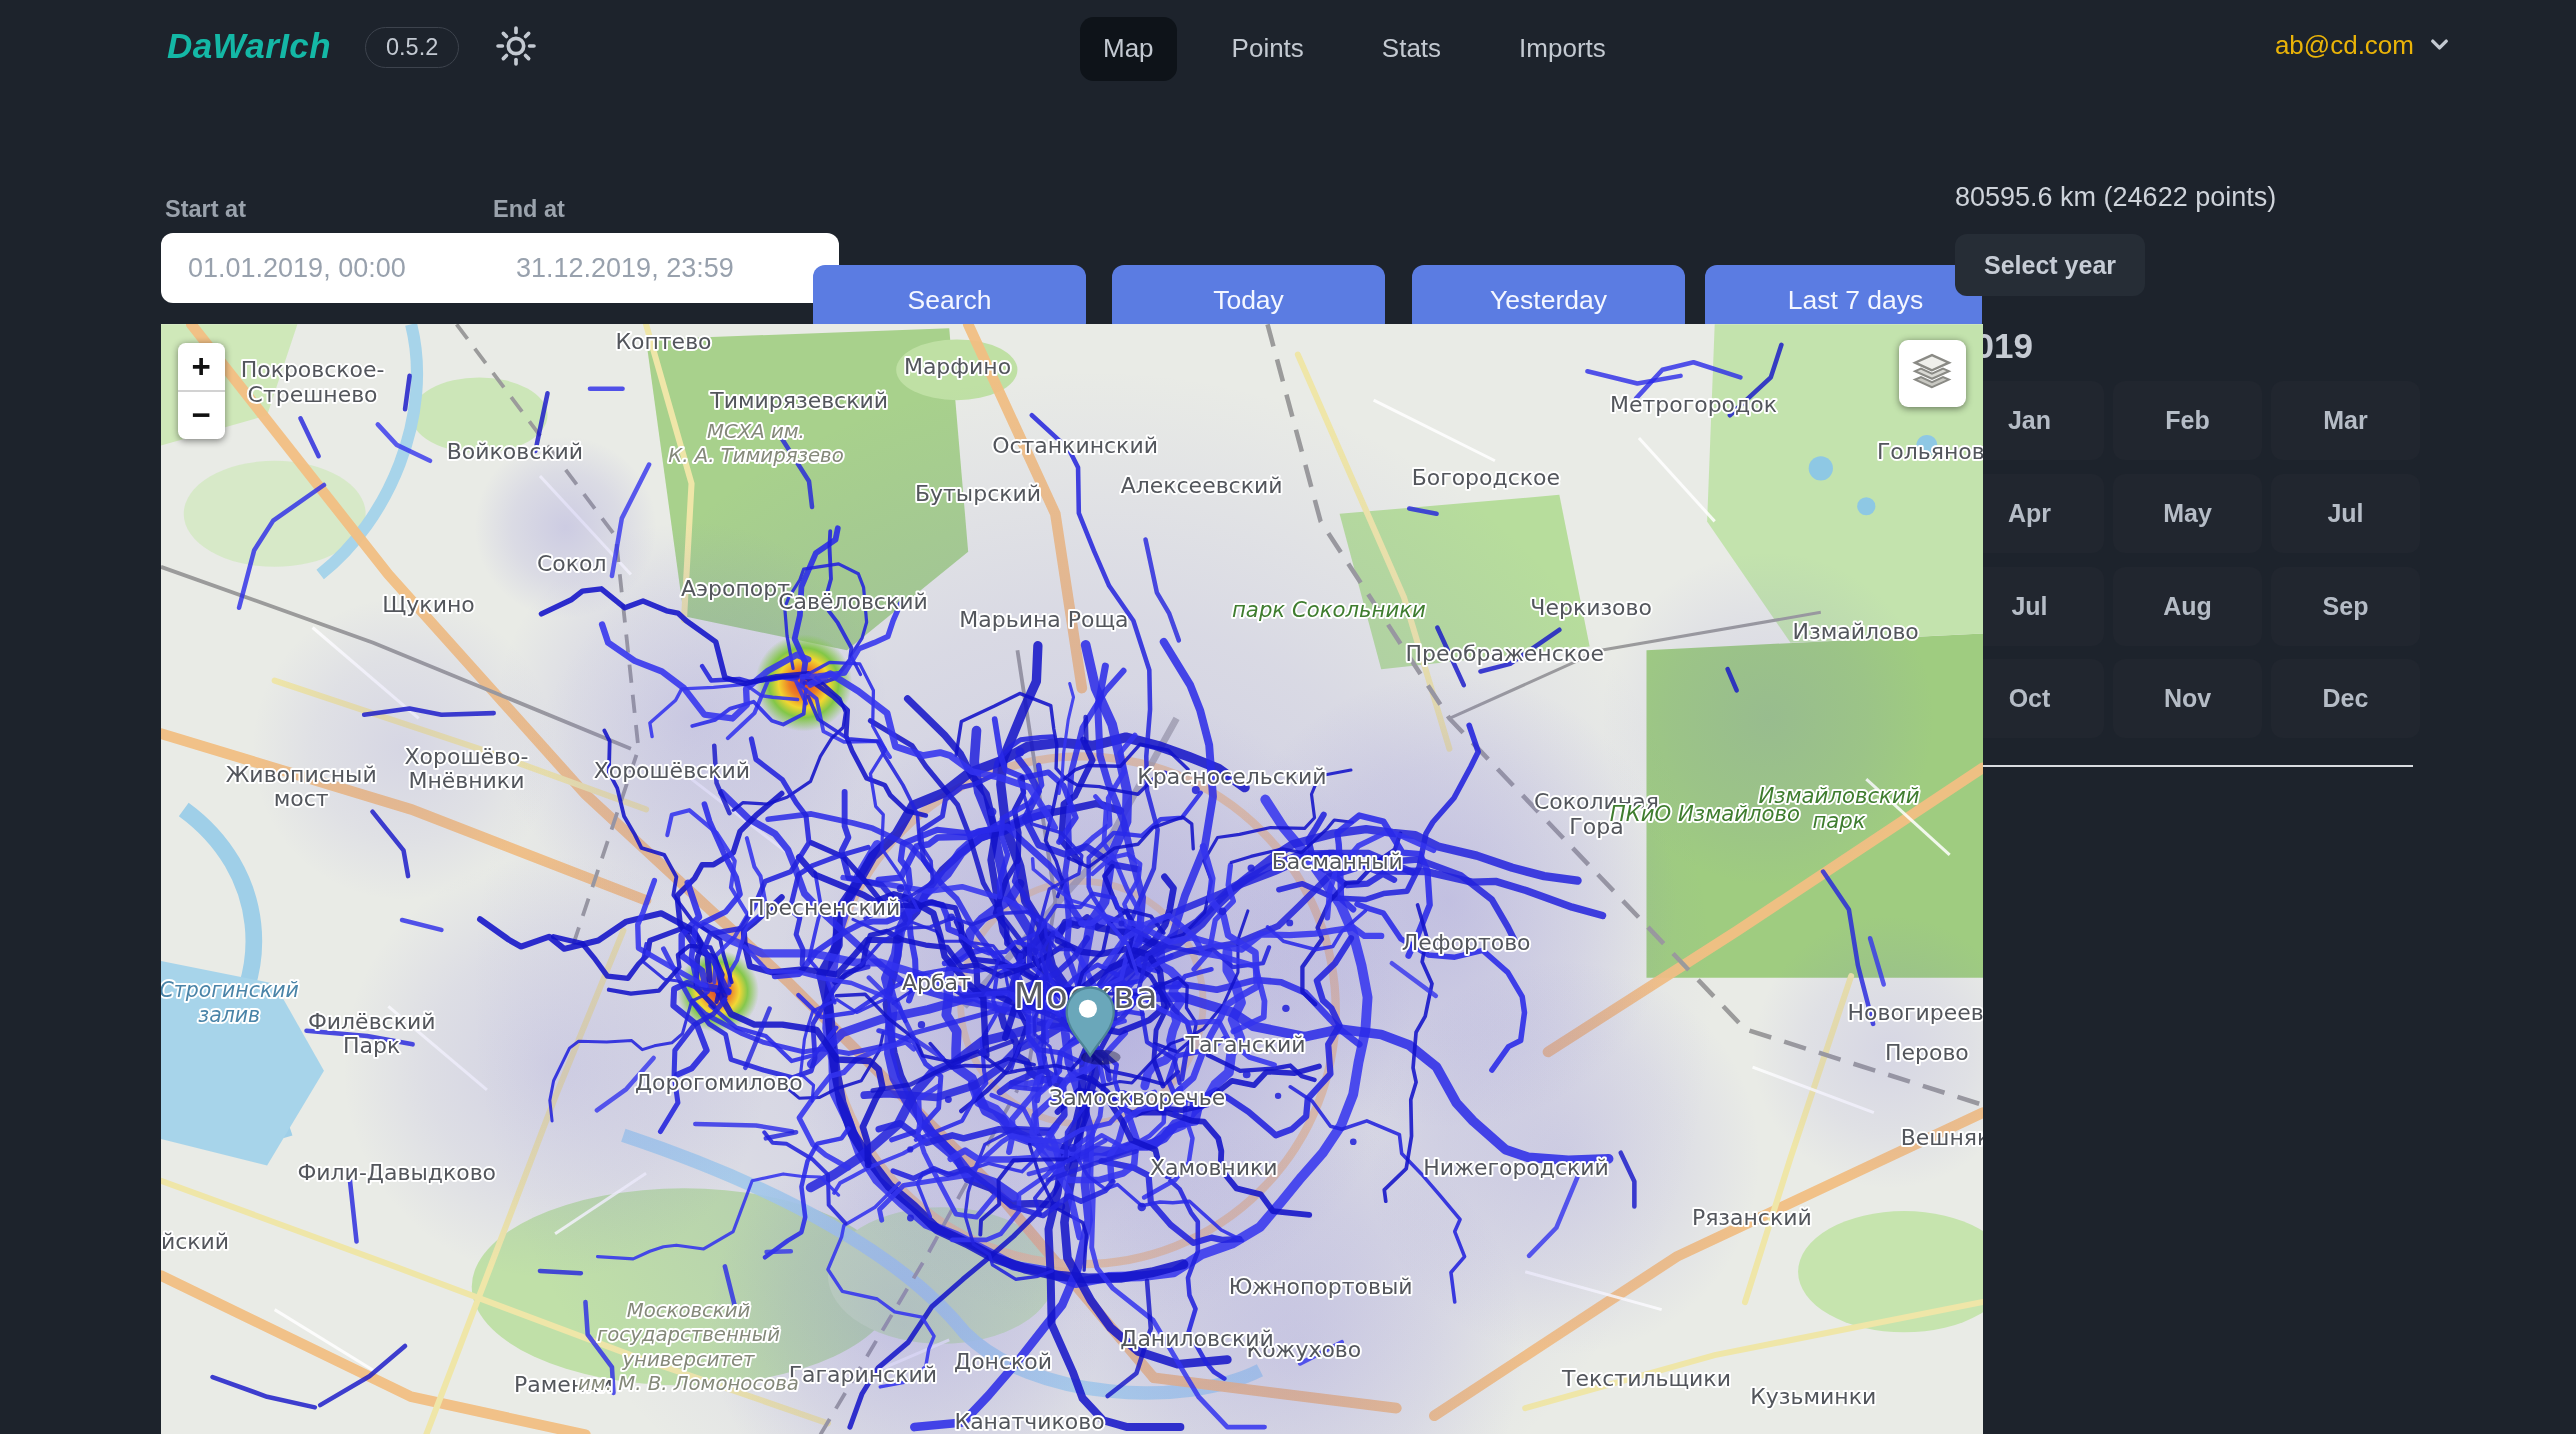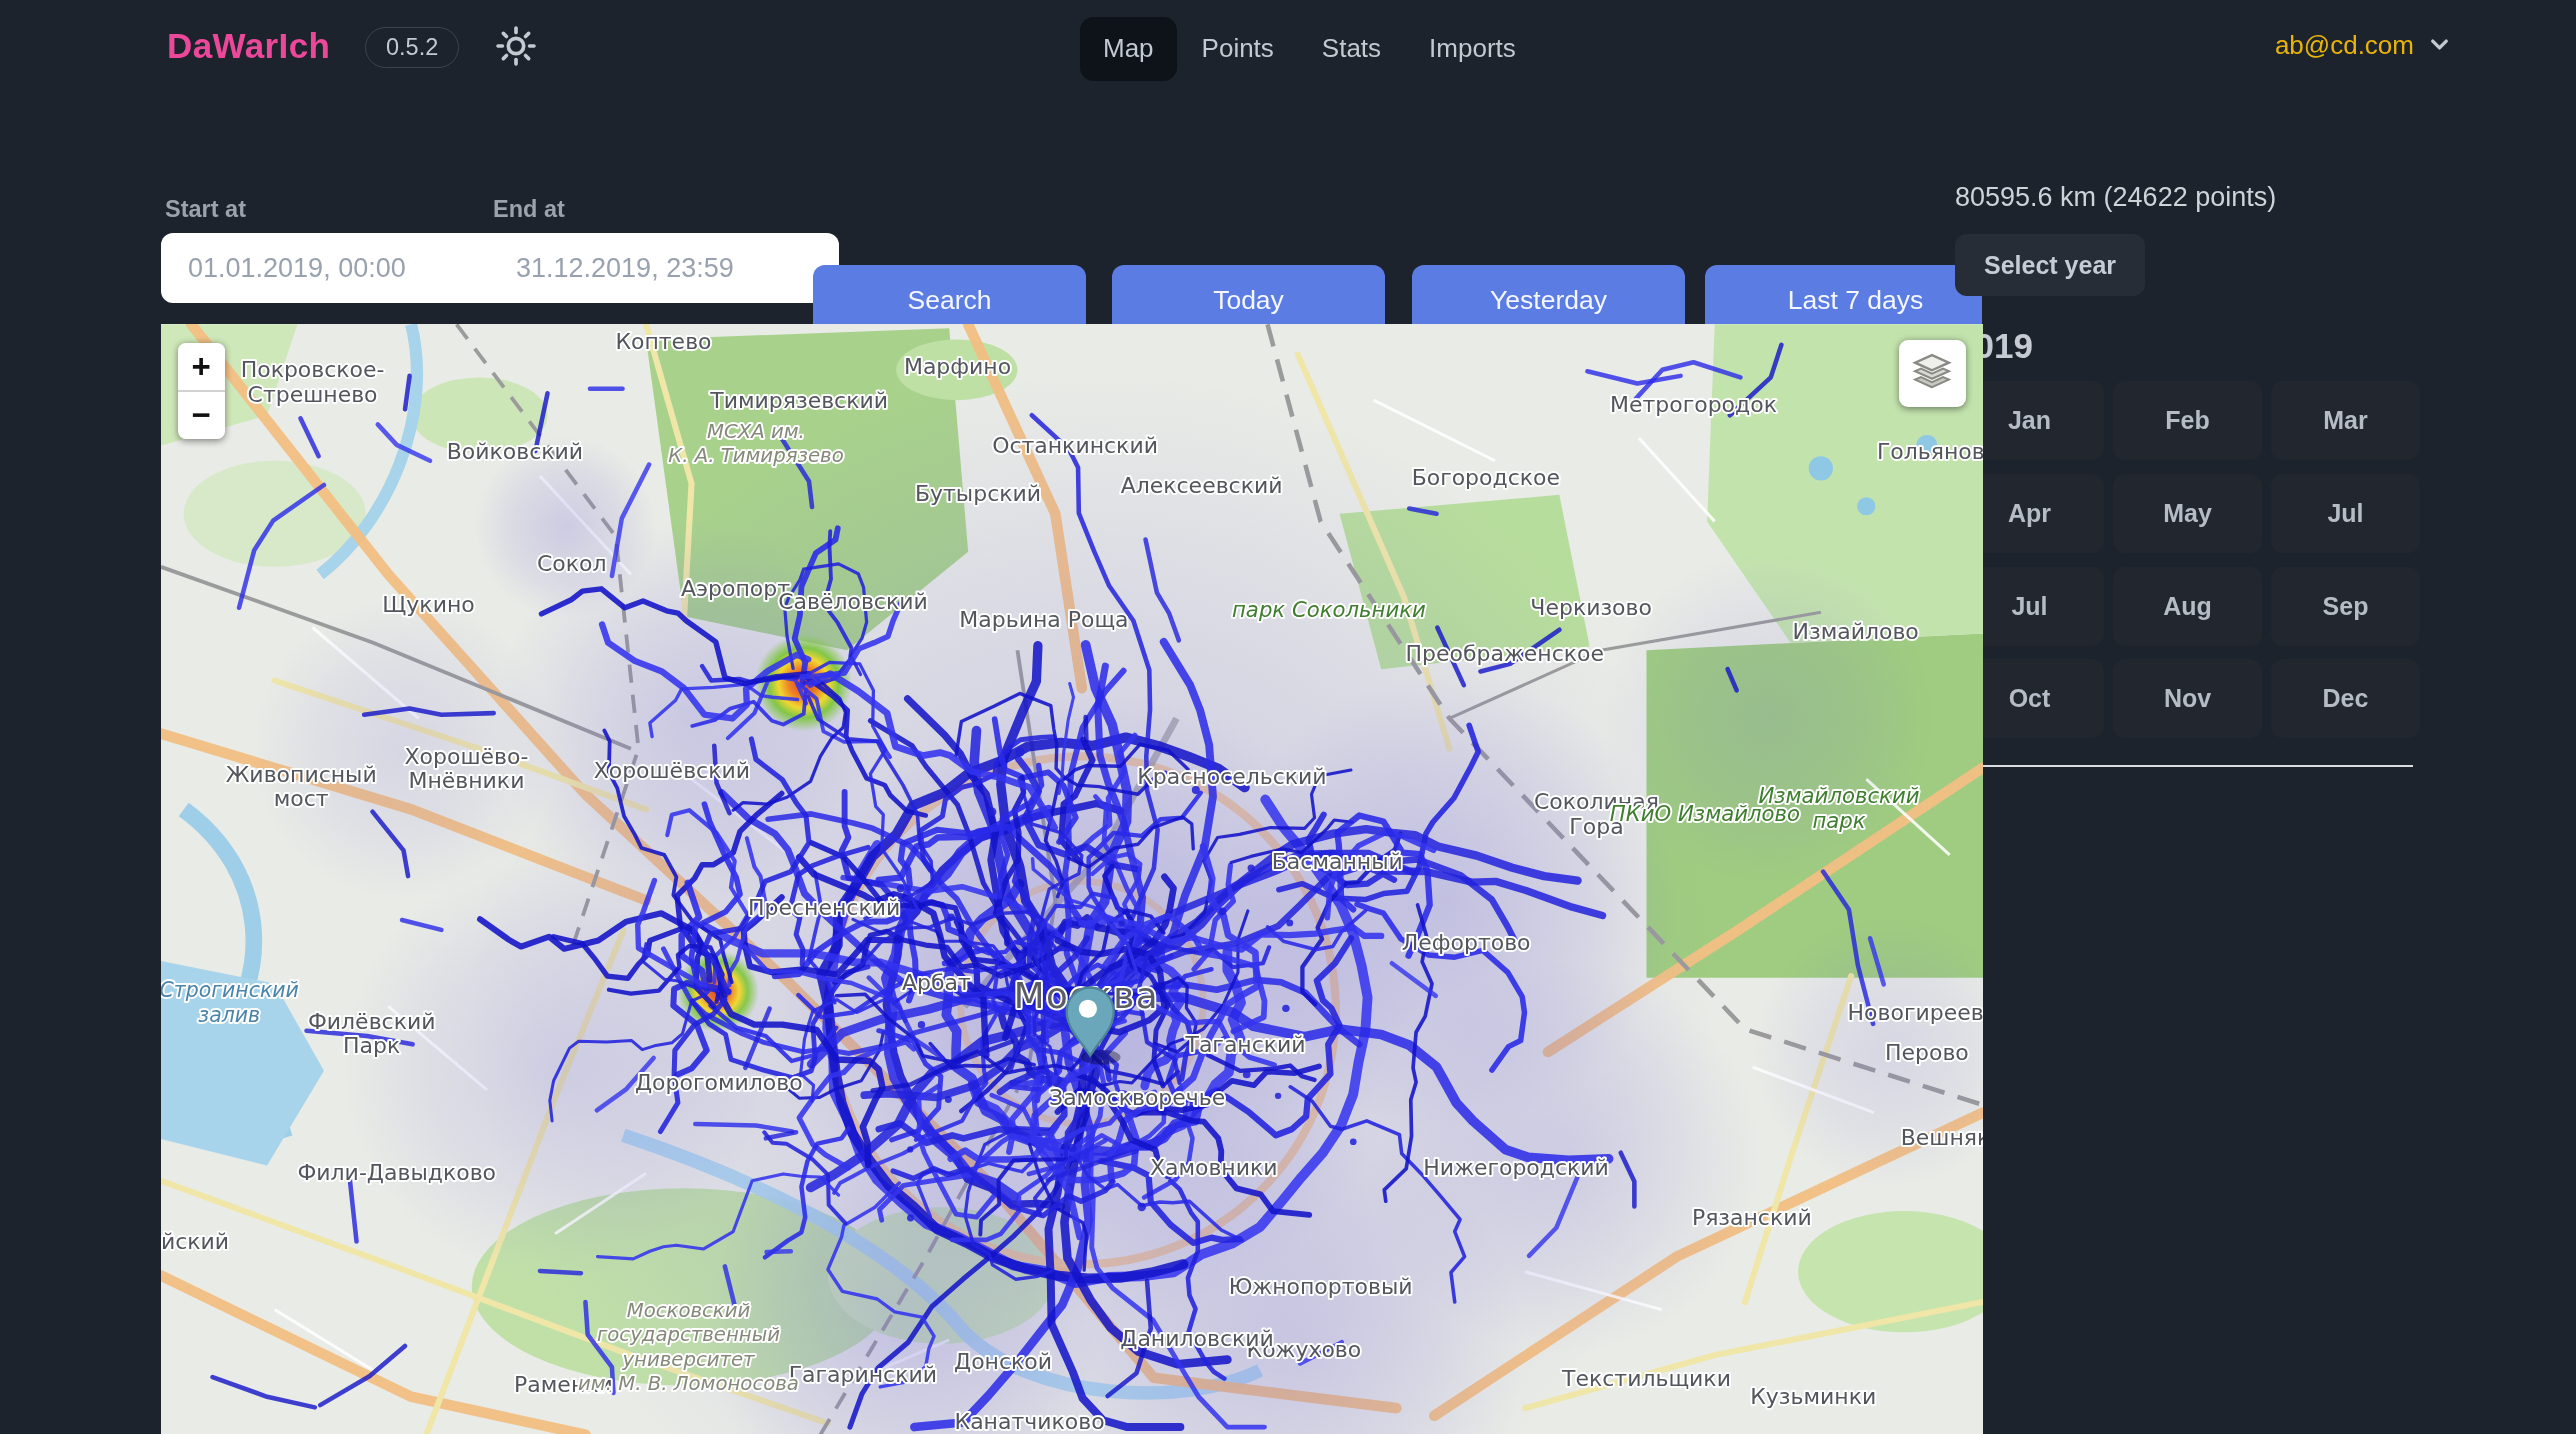--- a/index.html
+++ b/index.html
@@ -5,24 +5,24 @@
   * { margin:0; padding:0; box-sizing:border-box; }
   html,body { width:2576px; height:1434px; overflow:hidden; }
   body {
     background:var(--bg,#1d232c);
     font-family:"Liberation Sans", sans-serif;
     color:var(--textLight,#c7cdd5);
     position:relative;
   }
   
   .header { position:absolute; left:0; top:0; width:2576px; height:93px; }
-  .logo { position:absolute; left:167px; top:26px; font-size:35px; font-weight:700; color:#ec4899; letter-spacing:0.4px; }
+  .logo { position:absolute; left:167px; top:26px; font-size:35px; font-weight:700; color:#14b8a6; letter-spacing:0.4px;font-style:italic; }
   .version-badge { position:absolute; left:365px; top:27px; padding:6px 20px; border:1.5px solid #3d434d; border-radius:23px; font-size:23.5px; color:#c3c9d2; }
   .theme-toggle { position:absolute; left:491px; top:23px; width:49px; height:49px; display:flex; align-items:center; justify-content:center; cursor:pointer; }
-  .nav { position:absolute; left:1080px; top:16.7px; display:flex; align-items:center; gap:2px;text-align:right; }
+  .nav { position:absolute; left:1080px; top:16.7px; display:flex; align-items:center; gap:32px;text-align:right; }
   .nav-item { font-size:26px; color:#c3c9d1; padding:16.7px 23px; border-radius:13.6px; cursor:pointer; }
   .nav-item.active { background:var(--navActive,#0e1319); }
   .account { position:absolute; right:123px; top:30px; display:flex; align-items:center; gap:12px; cursor:pointer; }
   .account-label { font-size:26px; color:#eab308; }
   
   .filters { position:absolute; left:0; top:182px; width:2576px; }
   .field-label { position:absolute; top:13.6px; font-size:23.5px; font-weight:700; color:#9aa2ac; }
   .date-input { position:absolute; top:51px; width:350px; height:70px; background:#ffffff; border:none; border-radius:12px; font-family:"Liberation Sans",sans-serif; font-size:27px; color:#98a1ad; padding:0 27px; }
   .blue-btn { position:absolute; top:51px; height:70px; background:var(--accent,#5b7ce2); color:#f4f7ff; border:none; border-radius:12px; font-family:"Liberation Sans",sans-serif; font-size:26.5px; font-weight:500; cursor:pointer;margin-top:32px; }
   

